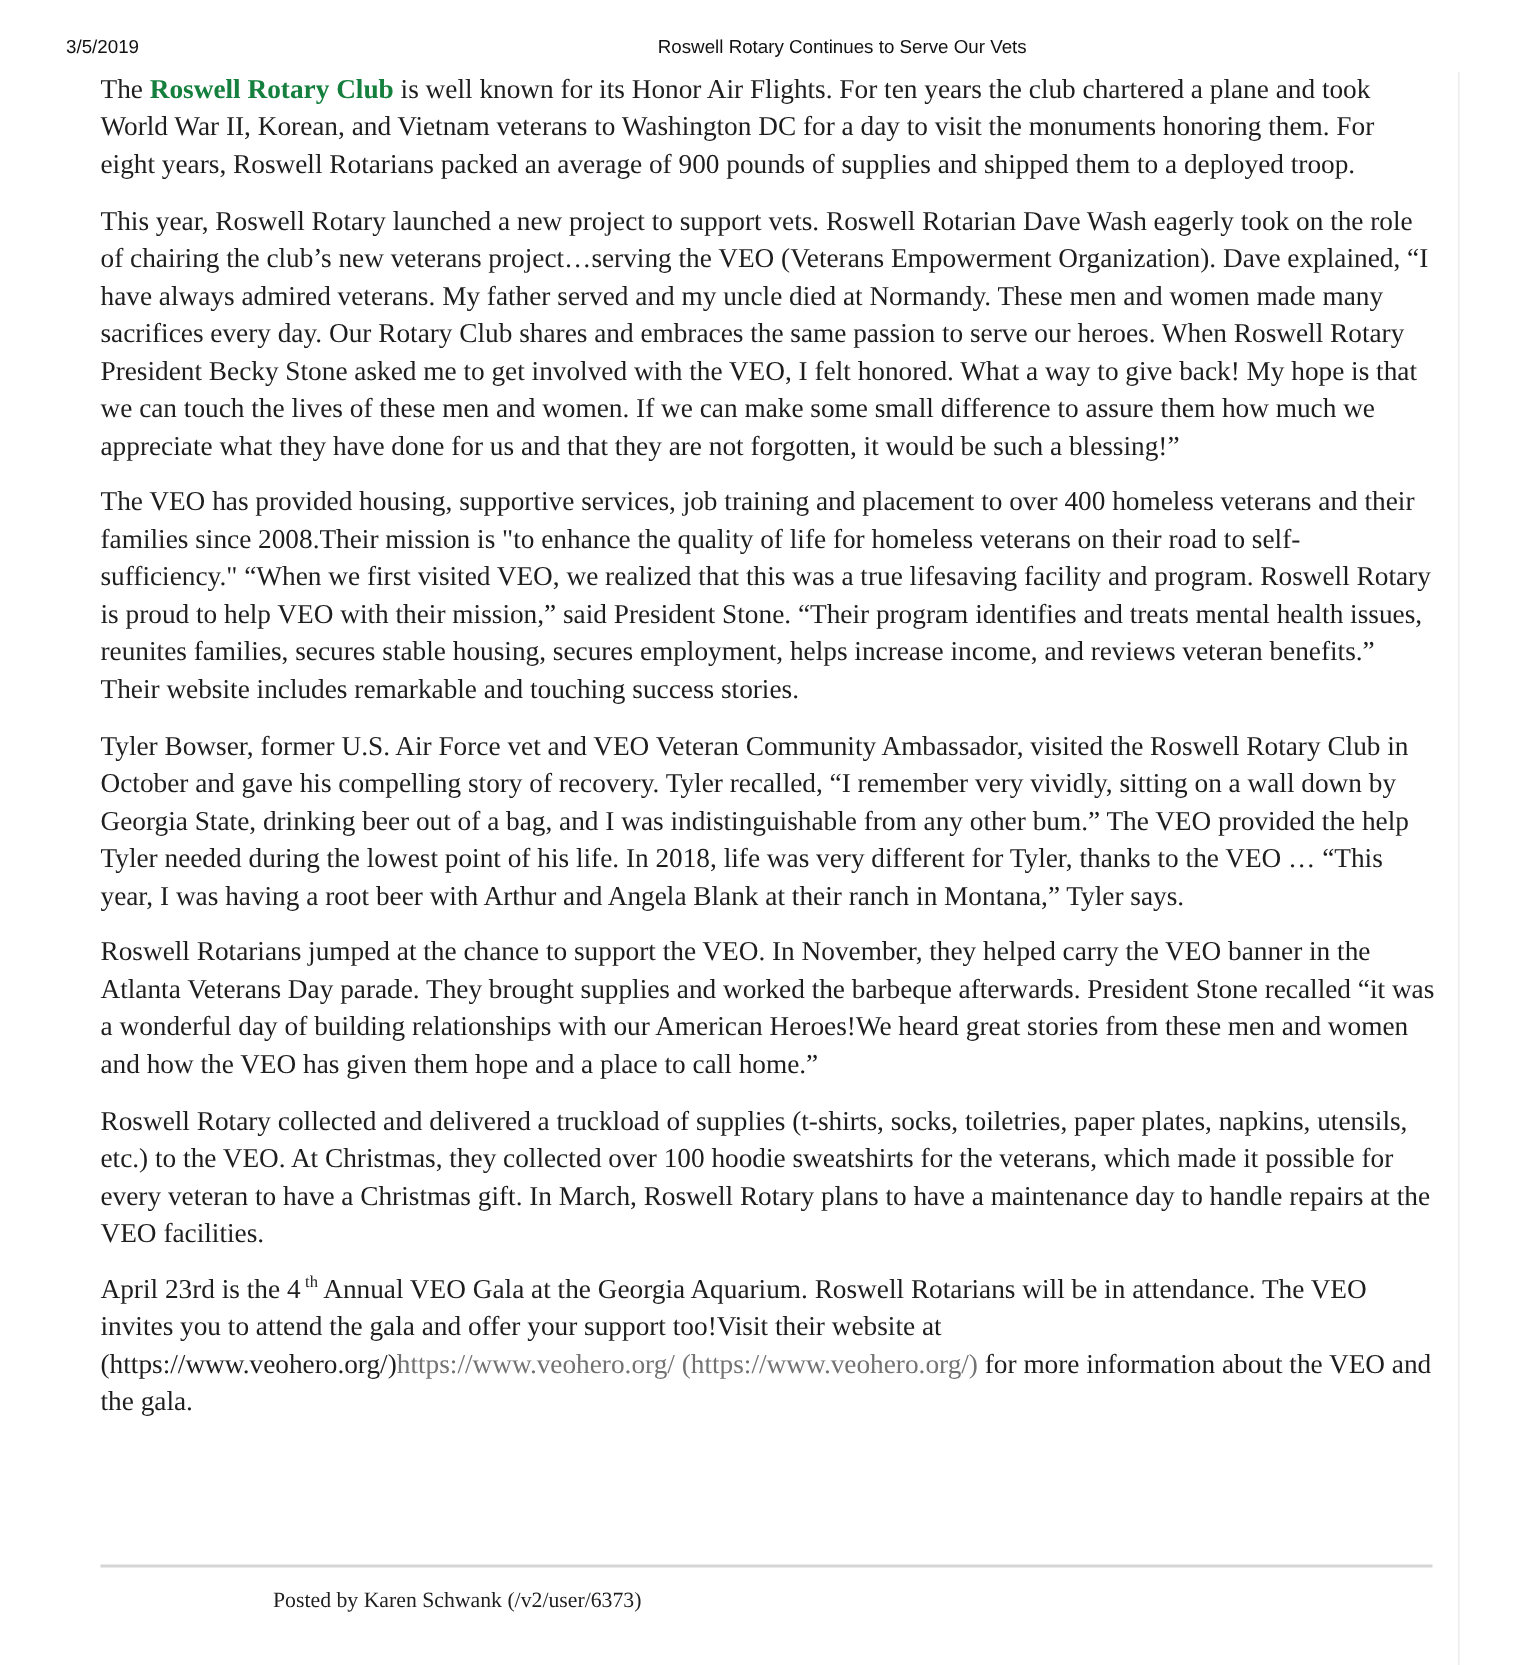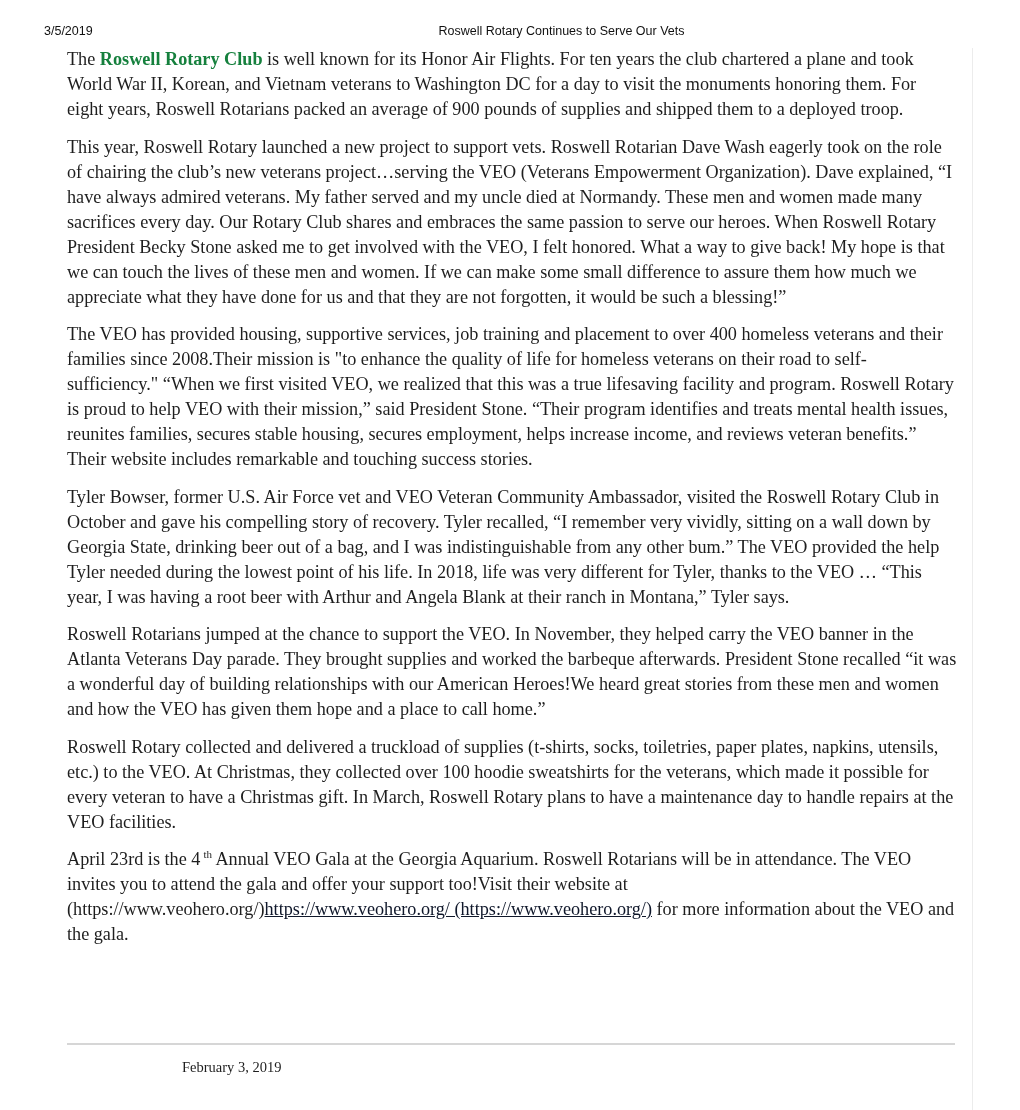--- a/index.html
+++ b/index.html
@@ -61,22 +61,21 @@
       font-weight: bold;
       color: #15803d;
     }
     .article sup {
       font-size: 11px;
       line-height: 0;
       vertical-align: 7px;
       margin-left: 3px;
     }
     .article a {
-      color: #0f172a;
-      text-decoration: underline;
+      color: #737373;
     }
     .divider {
       position: absolute;
       left: 67px;
       top: 1043px;
       width: 888px;
       height: 2px;
       background: #d6d6d6;
     }
     .byline {
@@ -111,14 +110,14 @@
   <p>Roswell Rotarians jumped at the chance to support the VEO. In November, they helped carry the VEO banner in the Atlanta Veterans Day parade. They brought supplies and worked the barbeque afterwards. President Stone recalled “it was a wonderful day of building relationships with our American Heroes!We heard great stories from these men and women and how the VEO has given them hope and a place to call home.”</p>
 
   <p>Roswell Rotary collected and delivered a truckload of supplies (t-shirts, socks, toiletries, paper plates, napkins, utensils, etc.) to the VEO. At Christmas, they collected over 100 hoodie sweatshirts for the veterans, which made it possible for every veteran to have a Christmas gift. In March, Roswell Rotary plans to have a maintenance day to handle repairs at the VEO facilities.</p>
 
   <p><span>April 23rd is the 4</span><sup>th</sup><span> Annual VEO Gala at the Georgia Aquarium. Roswell Rotarians will be in attendance. The VEO invites you to attend the gala and offer your support too!Visit their website at (https://www.veohero.org/)</span><a>https://www.veohero.org/ (https://www.veohero.org/)</a><span> for more information about the VEO and the gala.</span></p>
 </div>
 
 <div class="divider"></div>
 
 <div class="byline">
-  <div>February 3, 2019</div>
+  <div>Posted by Karen Schwank (/v2/user/6373)</div>
 </div>
 
 </body></html>

